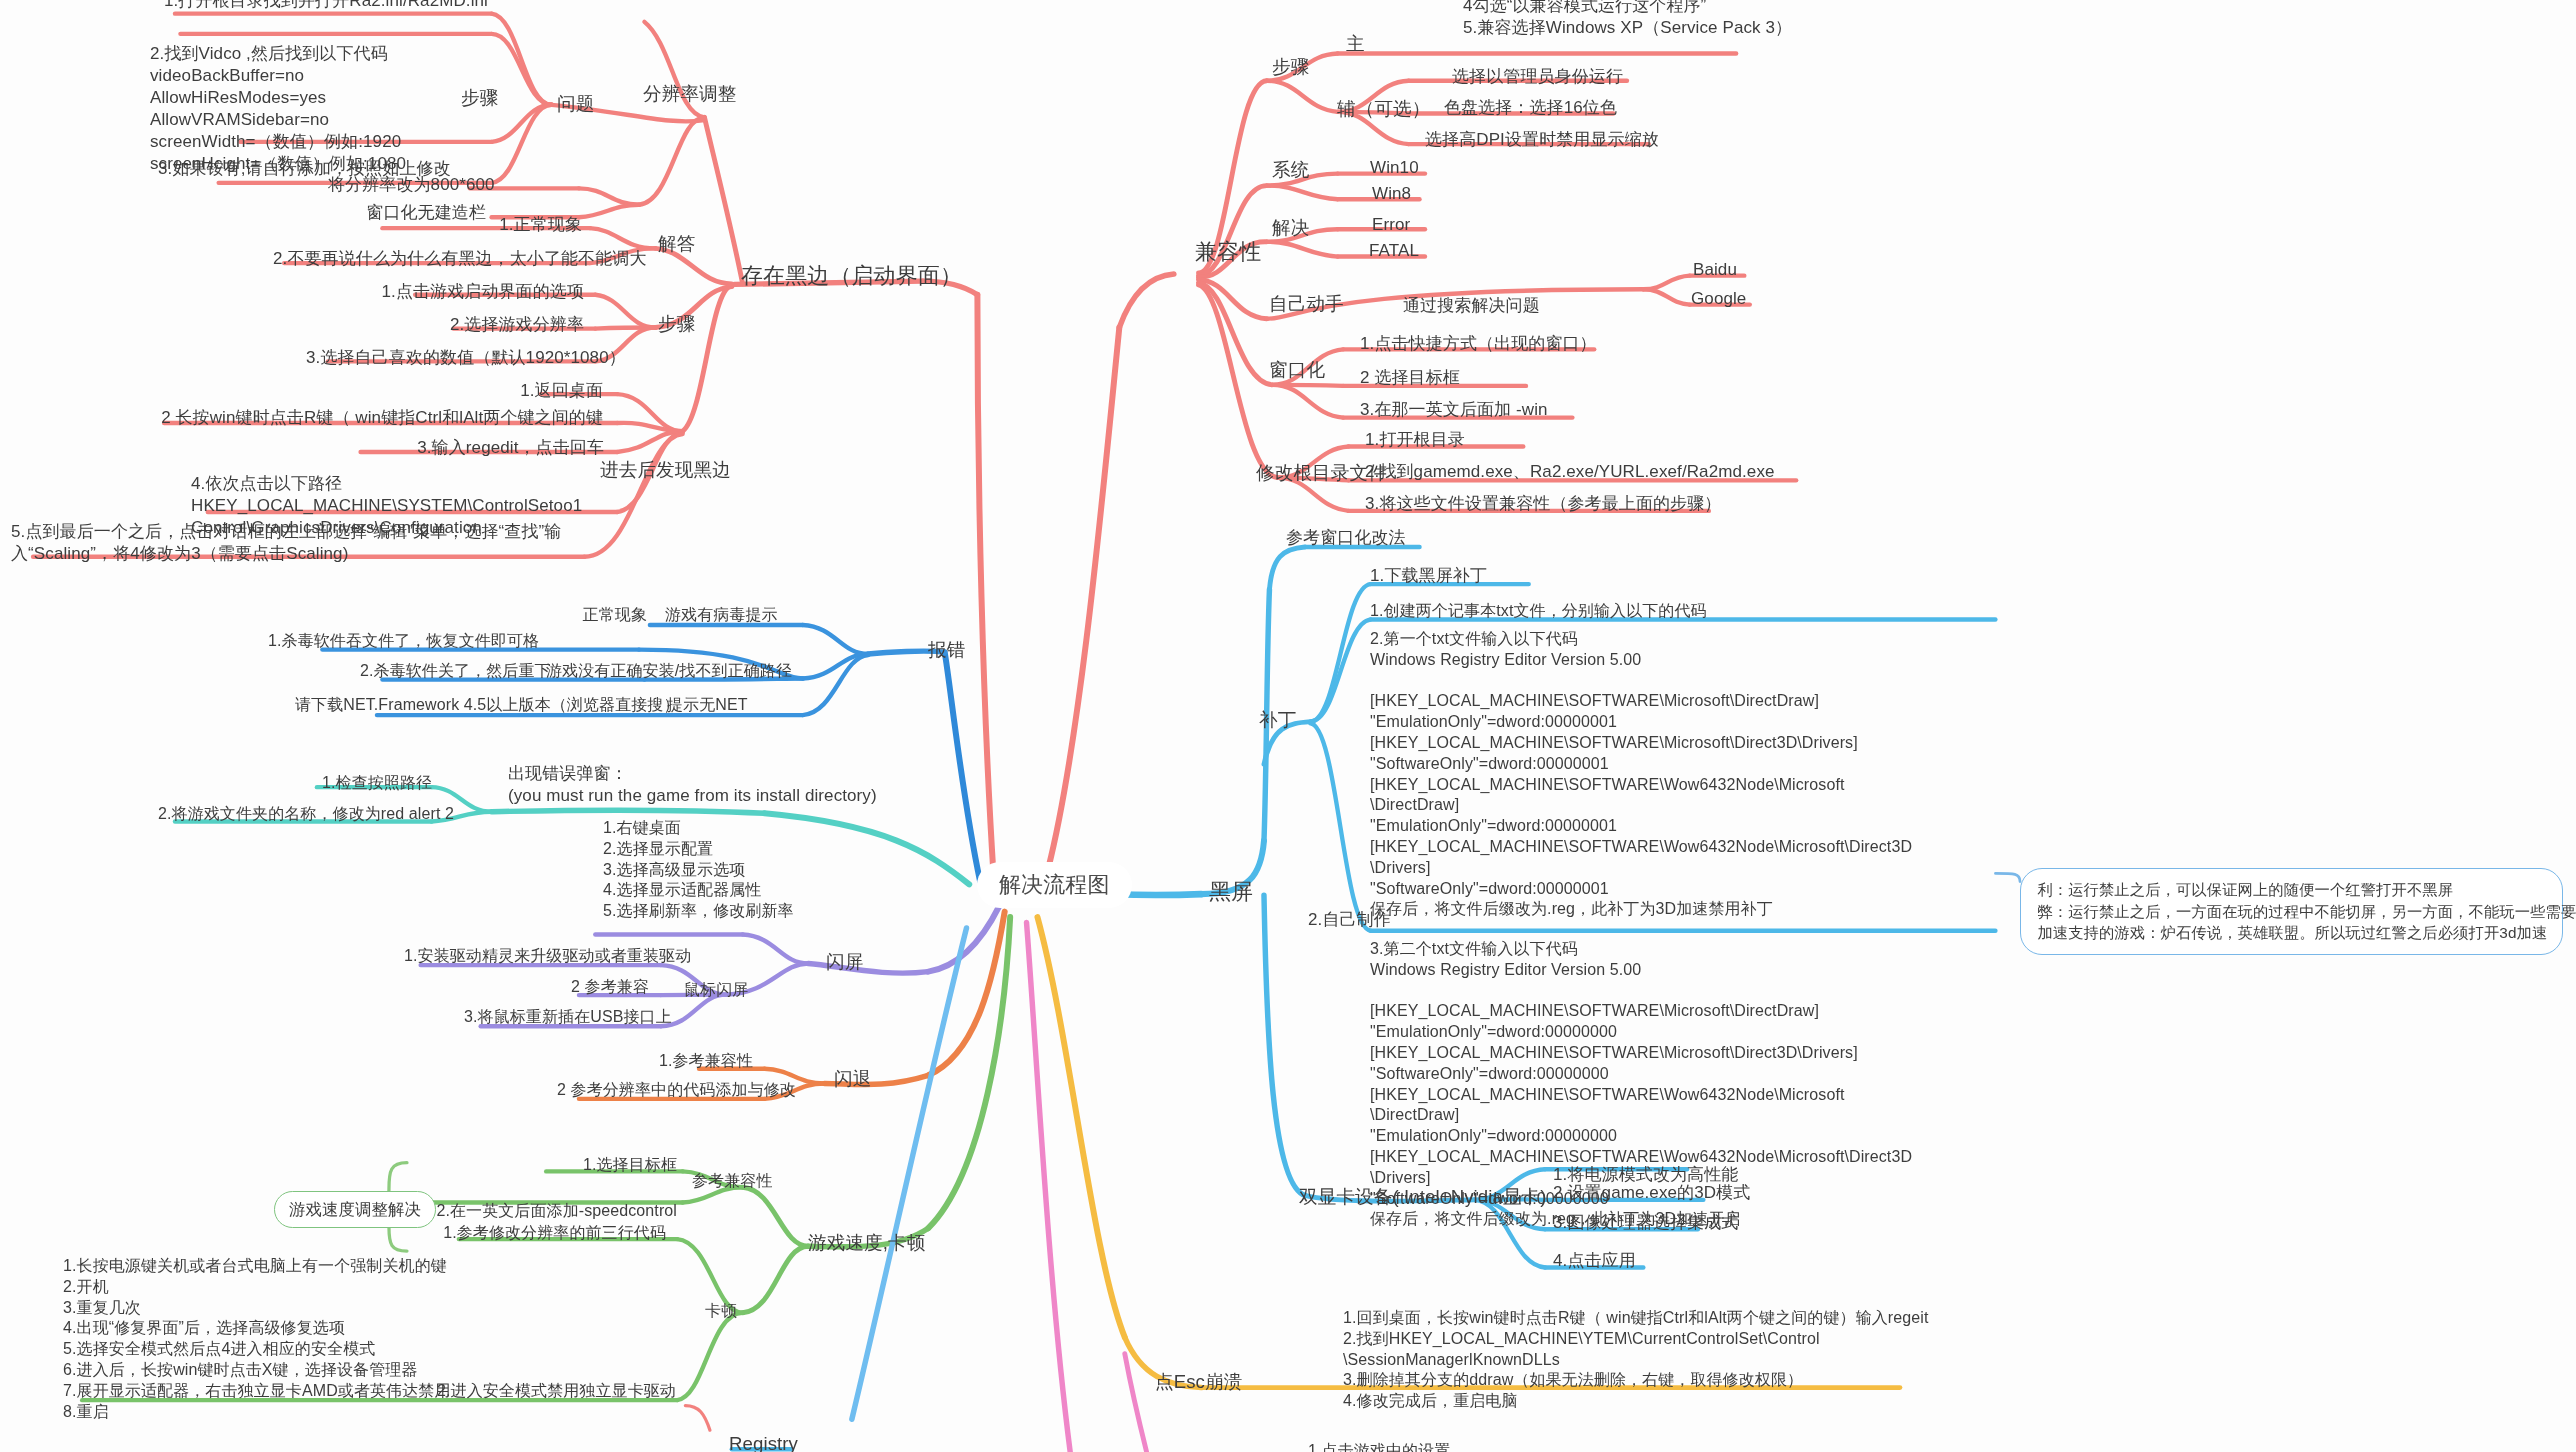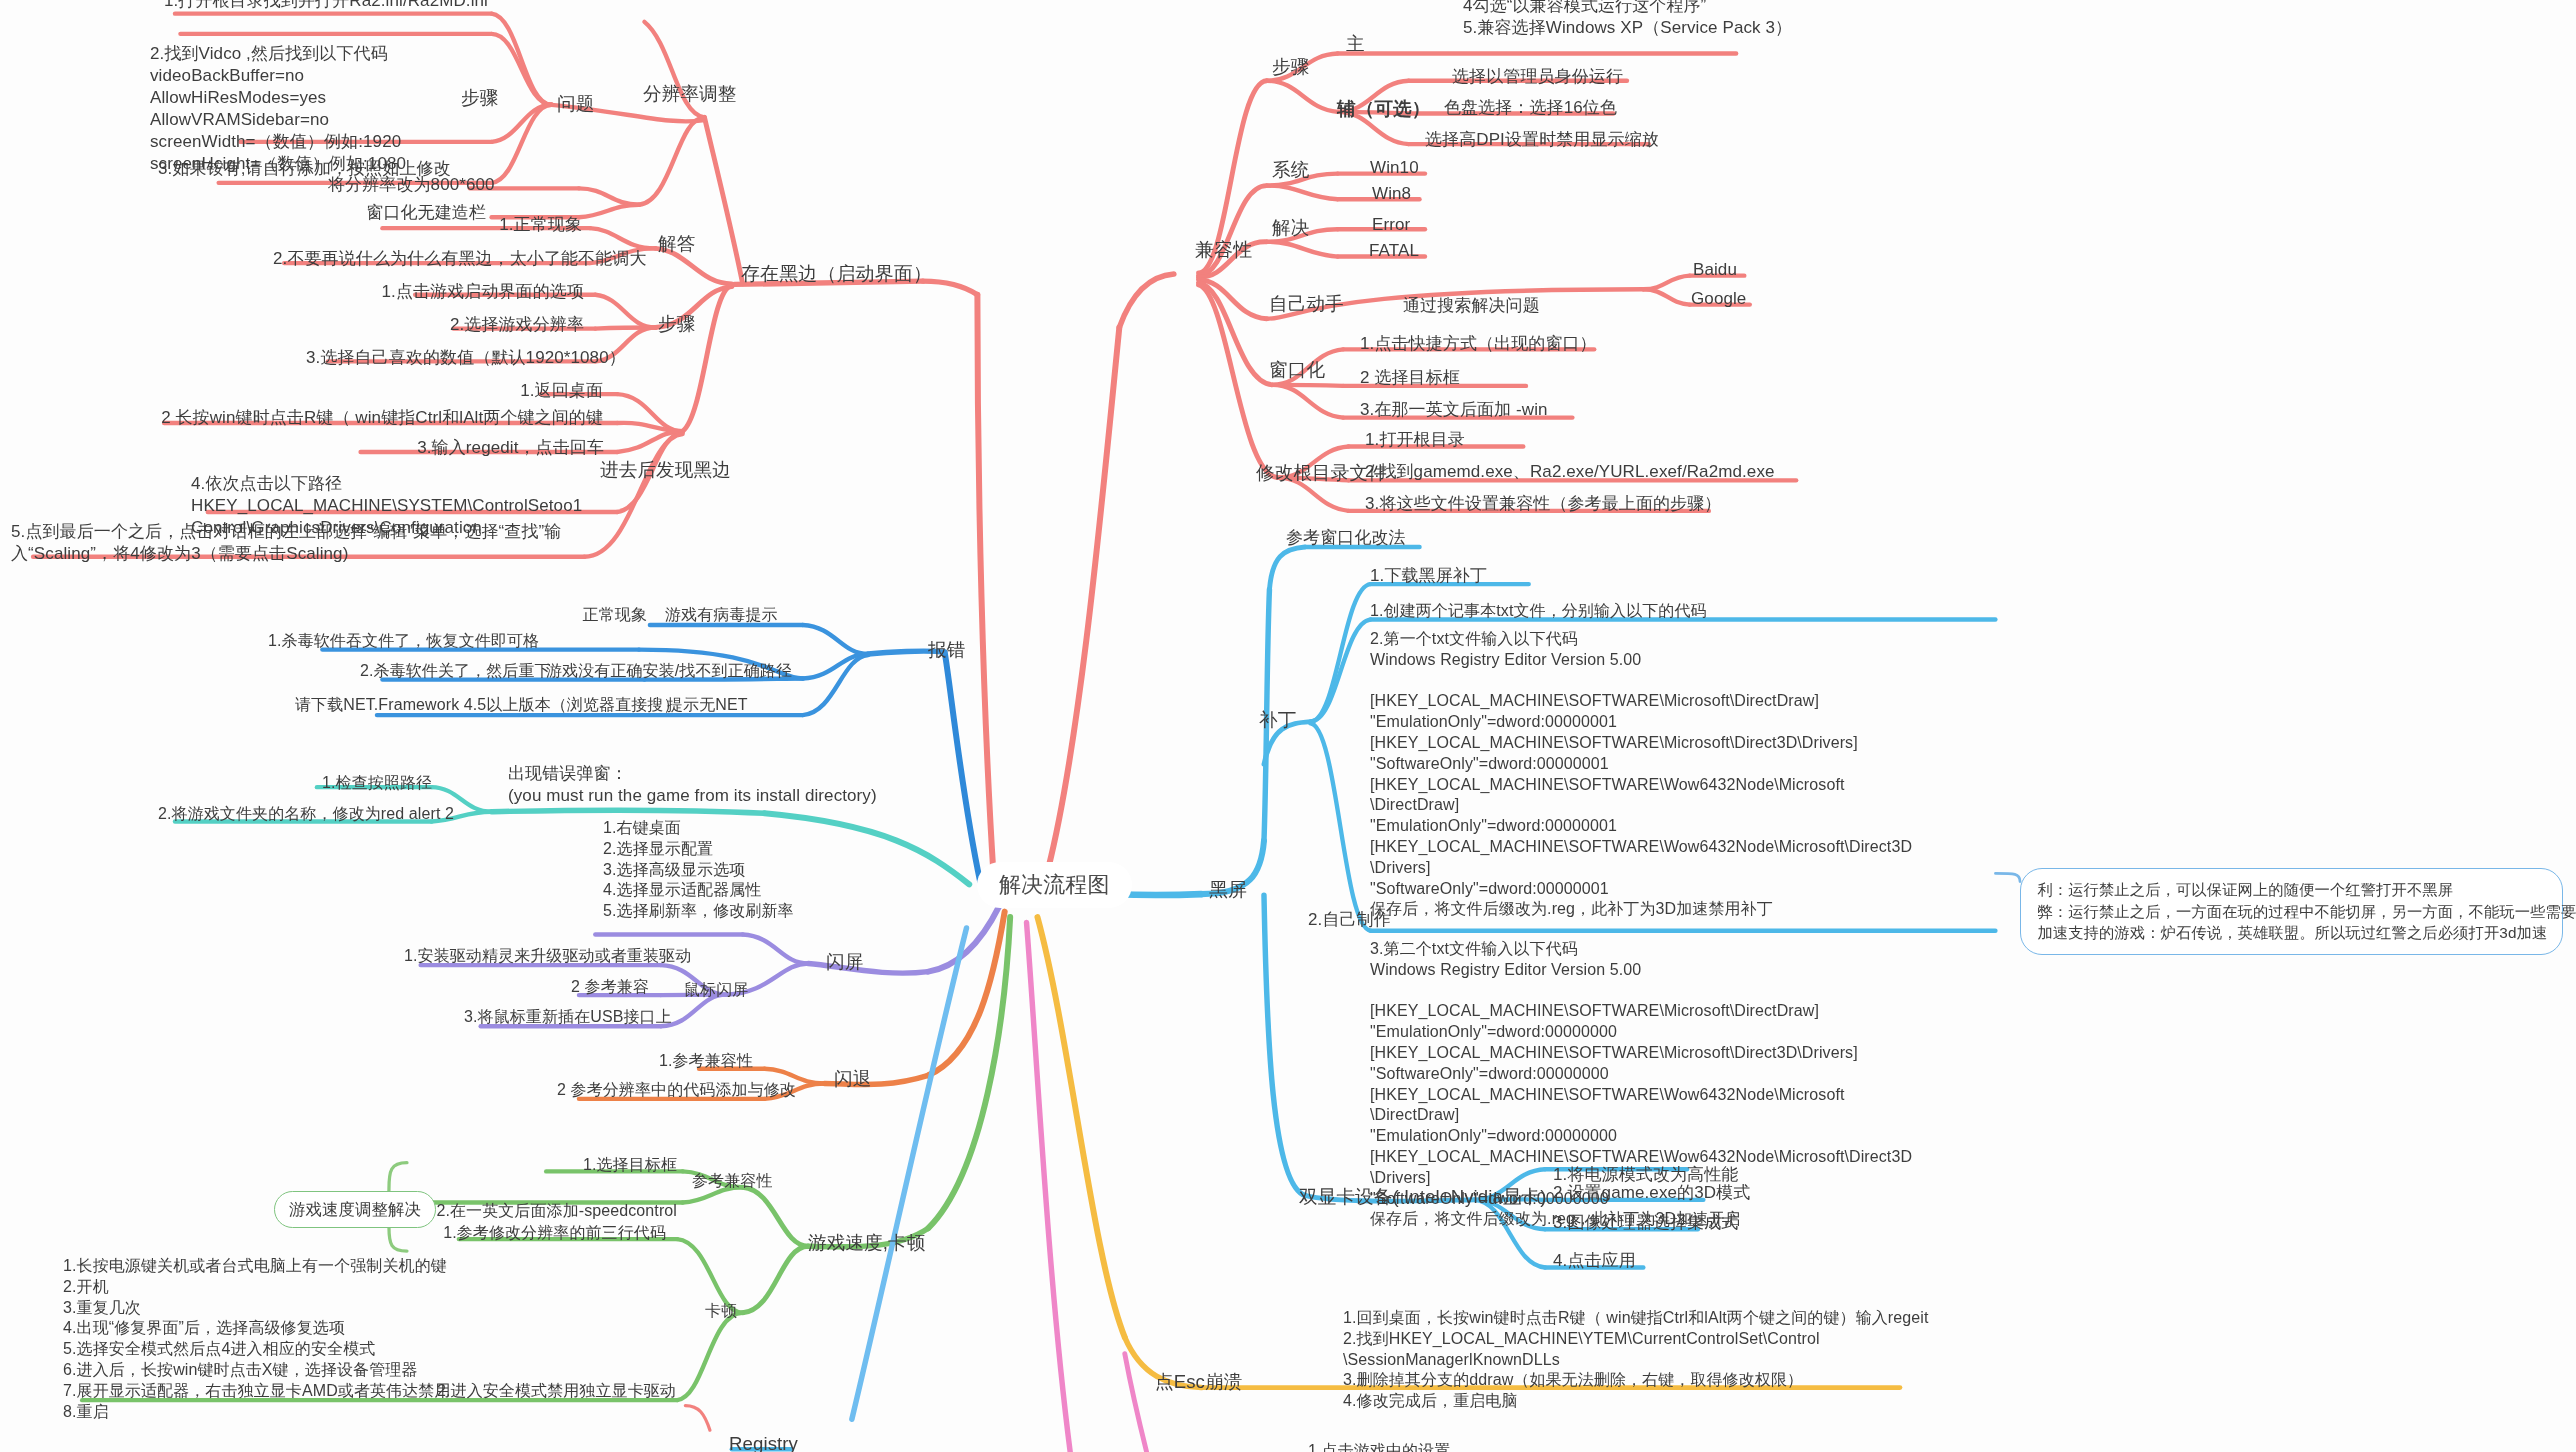--- a/index.html
+++ b/index.html
@@ -50,21 +50,21 @@
     border: 1.6px solid #79b7e8;
     border-radius: 22px;
     padding: 9.8px 16.4px;
     font-size: 15.3px;
     background: #ffffff;
     line-height: 1.42;
   }
   .t22 { font-size: 16px; }
   .t24 { font-size: 17px; }
   .t26 { font-size: 18.6px; }
-  .t30 { font-size: 19px; }
+  .t30 { font-size: 22px; }
   .right { text-align: right; }
   .left { text-align: left; }
 </style>
 </head>
 <body>
 
 <div id="canvas">
 
   <svg class="edges" viewBox="0 0 4718 2660">
     <g fill="none" stroke-linecap="round" stroke-linejoin="round">
@@ -347,21 +347,21 @@
 8.重启</div>
   <div class="node t22 right" style="left:437px; top:1381px; width:229px;">2.进入安全模式禁用独立显卡驱动</div>
 
   <div class="node t30" style="left:1195px; top:238px;">兼容性</div>
 
   <div class="node t26" style="left:1272px; top:55px;">步骤</div>
   <div class="node t26" style="left:1346px; top:32px;">主</div>
   <div class="node t24 left" style="left:1463px; top:-27px; width:393px;">3.在出现的窗口上送祥兼容性
 4勾选“以兼容模式运行这个程序”
 5.兼容选择Windows XP（Service Pack 3）</div>
-  <div class="node t26" style="left:1337px; top:97px;font-weight:bold;">辅（可选）</div>
+  <div class="node t26" style="left:1337px; top:97px;">辅（可选）</div>
   <div class="node t24 right" style="left:1452px; top:66px; width:169px;">选择以管理员身份运行</div>
   <div class="node t24 right" style="left:1444px; top:97px; width:164px;">色盘选择：选择16位色</div>
   <div class="node t24 right" style="left:1425px; top:129px; width:218px;">选择高DPI设置时禁用显示缩放</div>
 
   <div class="node t26" style="left:1272px; top:158px;">系统</div>
   <div class="node t24" style="left:1370px; top:157px;">Win10</div>
   <div class="node t24" style="left:1372px; top:183px;">Win8</div>
 
   <div class="node t26" style="left:1272px; top:216px;">解决</div>
   <div class="node t24" style="left:1372px; top:214px;">Error</div>

